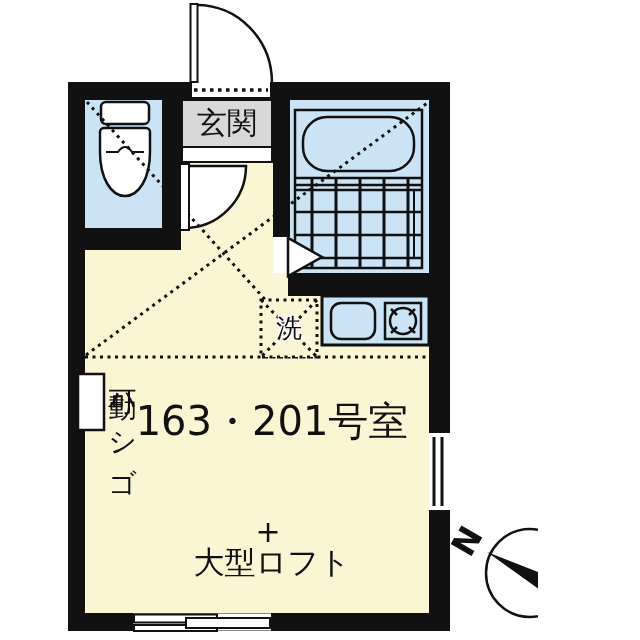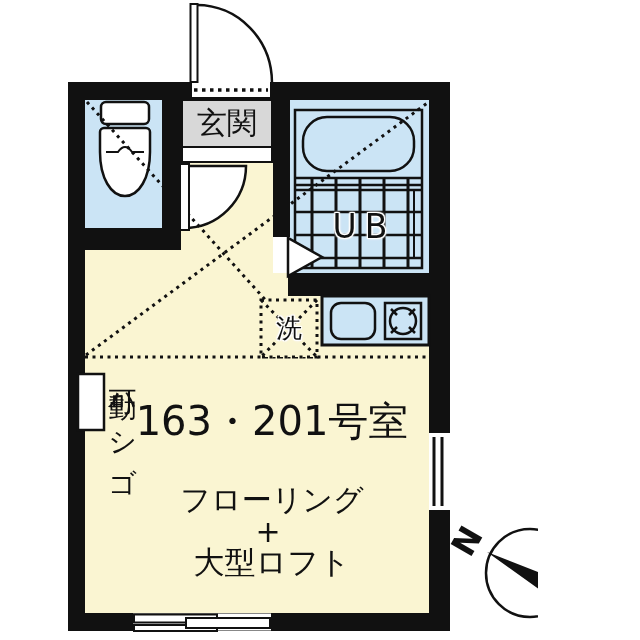--- a/index.html
+++ b/index.html
@@ -142,23 +142,21 @@
       </g>
     </g>
 
     <g>
       <circle cx="530" cy="573" r="44" fill="#fff" stroke="var(--line)" stroke-width="2.5"></circle>
       <polygon points="487,552 569,584 551,595 561,605" fill="var(--line)"></polygon>
     </g>
   </svg>
 
   <div class="lbl" id="genkan-label">玄関</div>
-  <div class="lbl halo" id="ub-label">UB</div>
   <div class="lbl halo" id="laundry-label">洗</div>
   <div class="lbl vert" id="ladder-label">可動ハシゴ</div>
 
   <div class="lbl" id="room-line1">163・201号室</div>
-  <div class="lbl" id="room-line3">フローリング</div>
   <div class="lbl" id="room-line4">+</div>
   <div class="lbl" id="room-line5">大型ロフト</div>
 
   <div class="lbl" id="compass-n">N</div>
 </div>
 
 </body></html>

